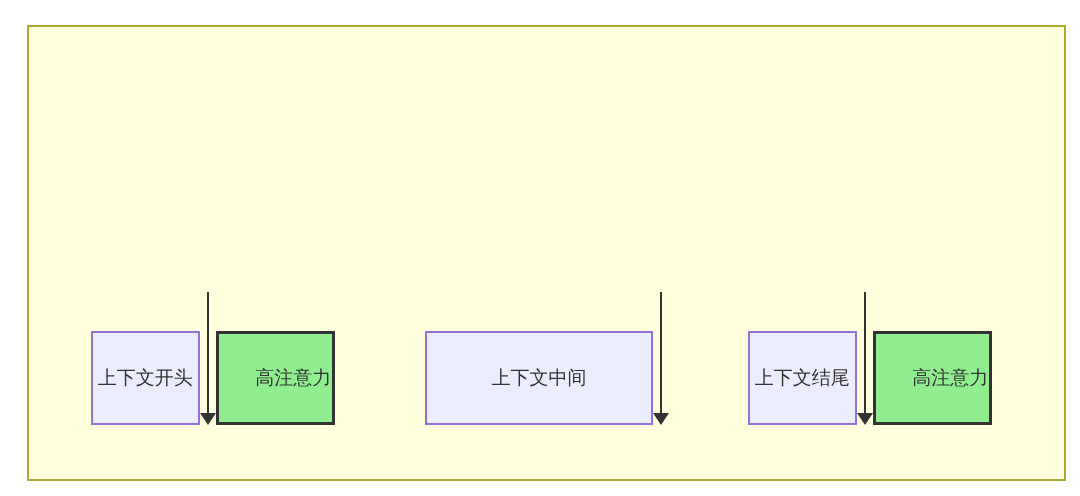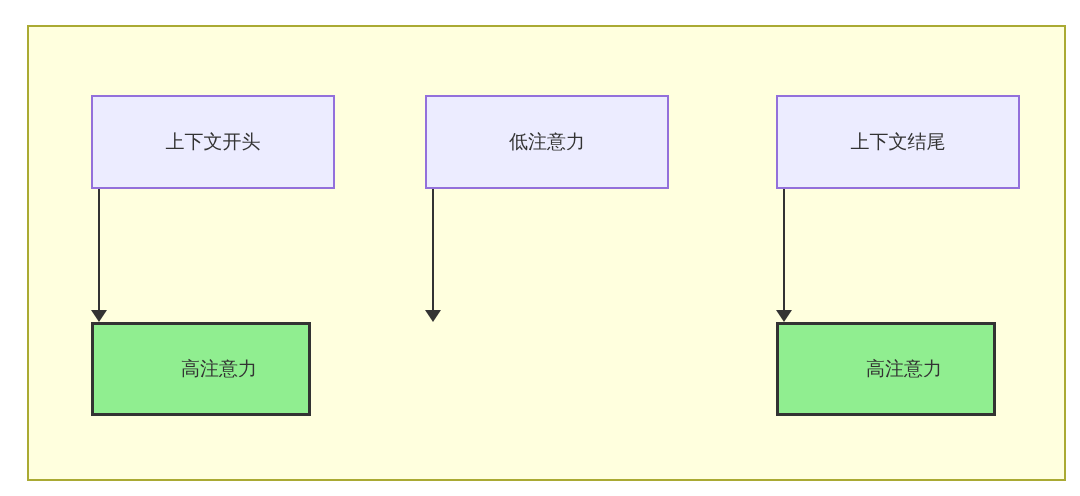--- a/index.html
+++ b/index.html
@@ -44,26 +44,26 @@
     text-align: center;
     font-size: 19px;
     color: var(--text);
   }
   .column {
     position: absolute;
     top: 68px;
     width: 244px;
     height: 330px;
     display: flex;
-    flex-direction: column;
-    align-items: flex-start;
+    flex-direction: row;
+    align-items: flex-end;
   }
   .col-1 { left: 62px; }
   .col-2 { left: 396px; }
-  .col-3 { left: 747px; }
+  .col-3 { left: 719px; }
   .node {
     display: flex;
     align-items: center;
     justify-content: center;
     font-size: 19px;
     color: var(--text);
     text-align: center;
   }
   .node.source {
     width: 244px;
@@ -106,21 +106,21 @@
     <div class="column col-1">
       <div class="node source">上下文开头</div>
       <div class="arrow">
         <div class="arrow-line"></div>
         <div class="arrow-head"></div>
       </div>
       <div class="node result high">高注意力</div>
     </div>
 
     <div class="column col-2">
-      <div class="node source">低注意力</div>
+      <div class="node source">上下文中间</div>
       <div class="arrow">
         <div class="arrow-line"></div>
         <div class="arrow-head"></div>
       </div>
     </div>
 
     <div class="column col-3">
       <div class="node source">上下文结尾</div>
       <div class="arrow">
         <div class="arrow-line"></div>

